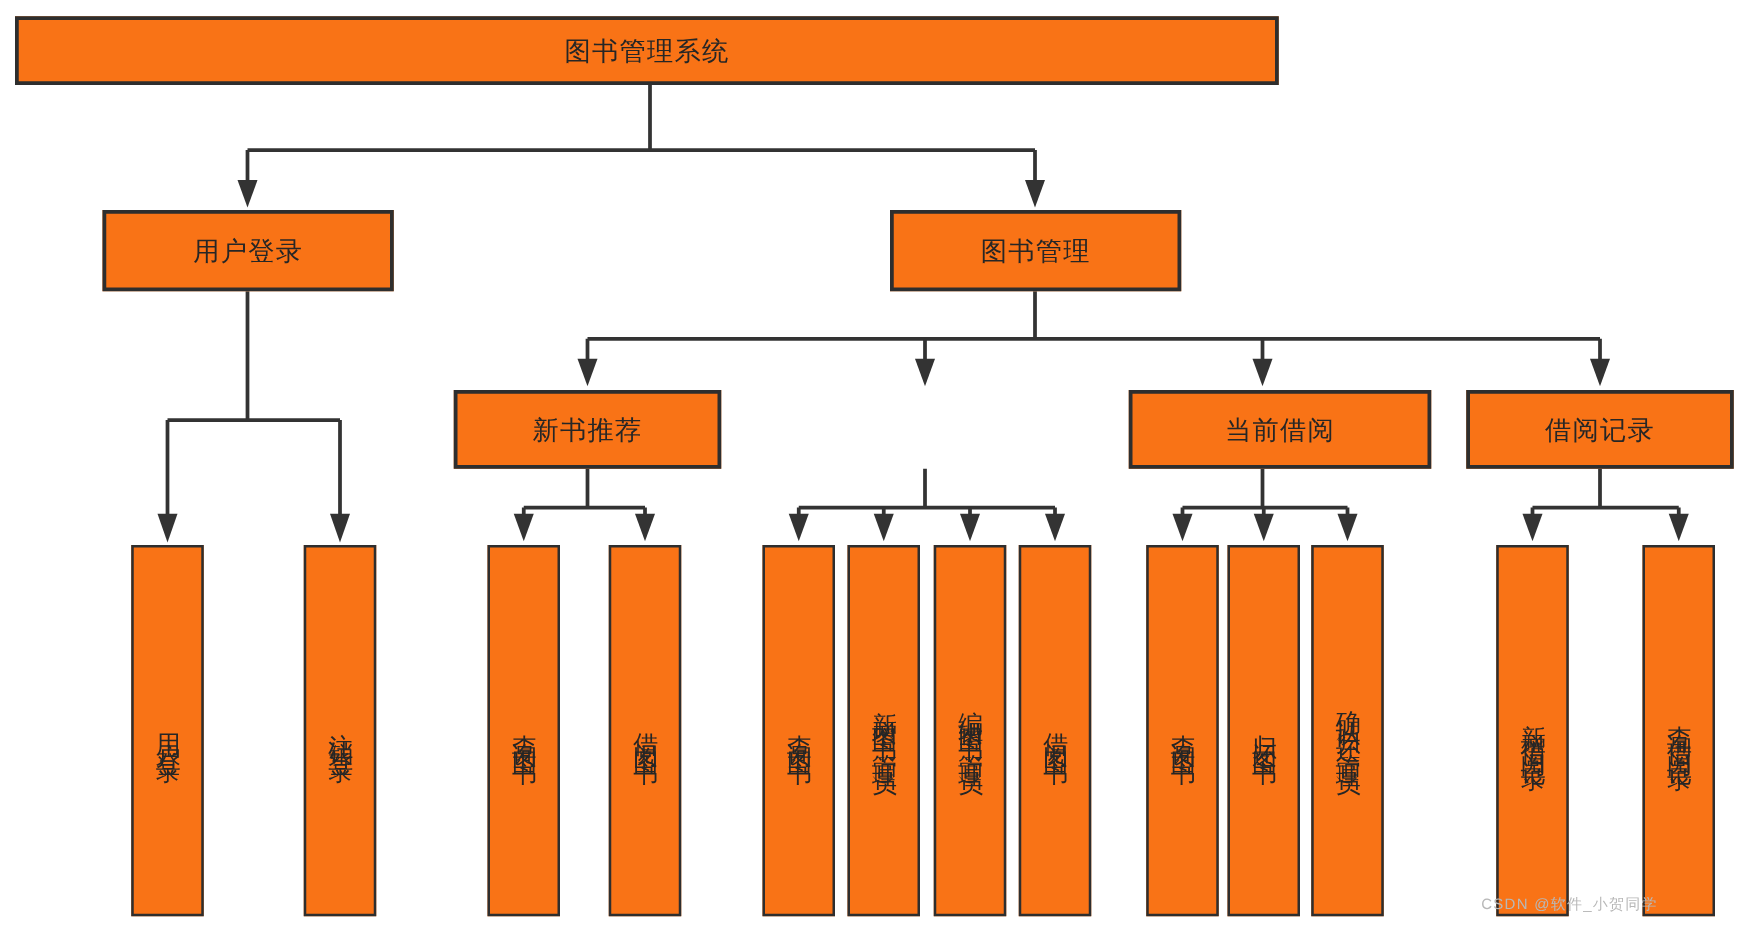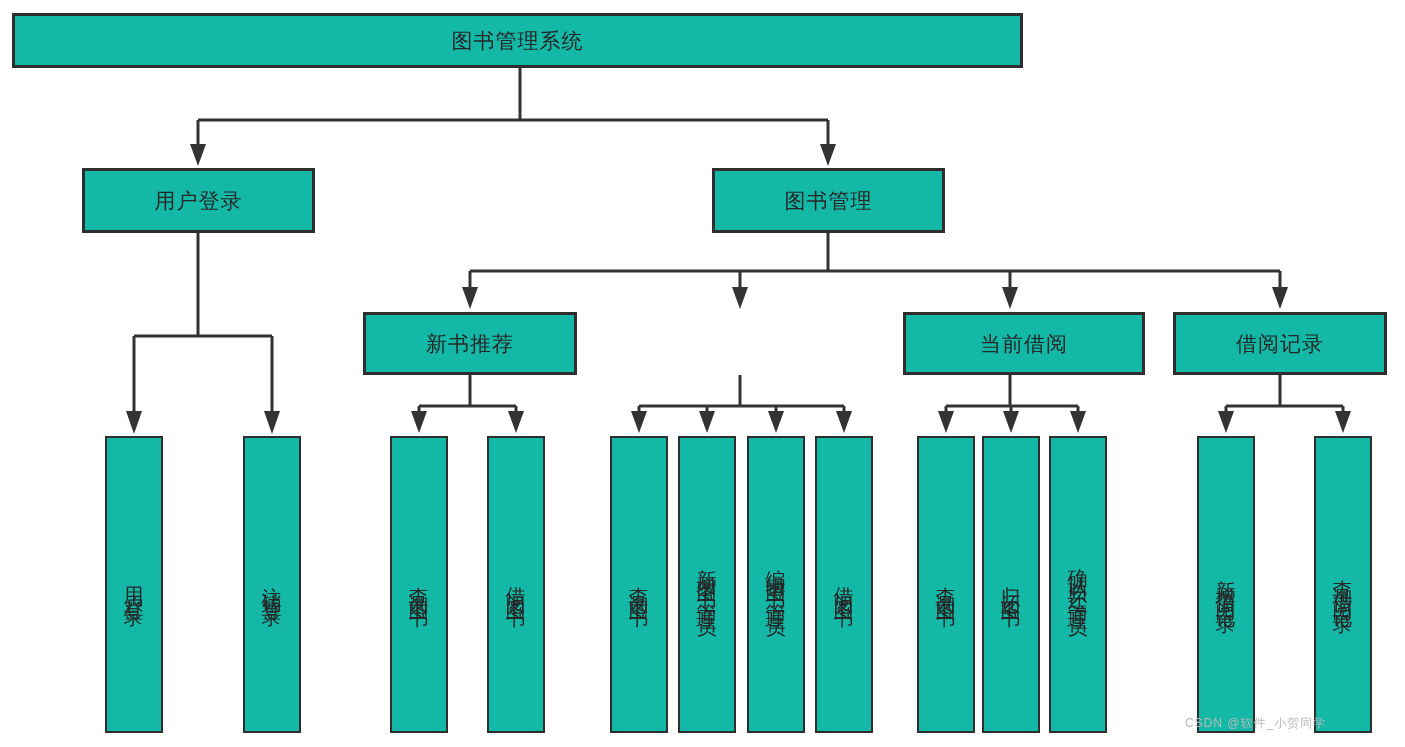--- a/index.html
+++ b/index.html
@@ -8,21 +8,21 @@
     width:1405px;height:747px;
     background:#ffffff;
     font-family:"Liberation Sans","DejaVu Sans",sans-serif;
     color:#262626;
     overflow:hidden;
   }
   .wires{position:absolute;left:0;top:0;width:1405px;height:747px;}
   .node{
     position:absolute;
     box-sizing:border-box;
-    background:#14b8a6;
+    background:#f97316;
     border:3px solid #2e2e2e;
     display:flex;align-items:center;justify-content:center;
     font-size:21px;
     letter-spacing:1px;
     white-space:nowrap;
   }
   
   .pos-root{left:12px;top:13px;width:1011px;height:55px;}
   
   .pos-l1a{left:82px;top:168px;width:233px;height:65px;}

